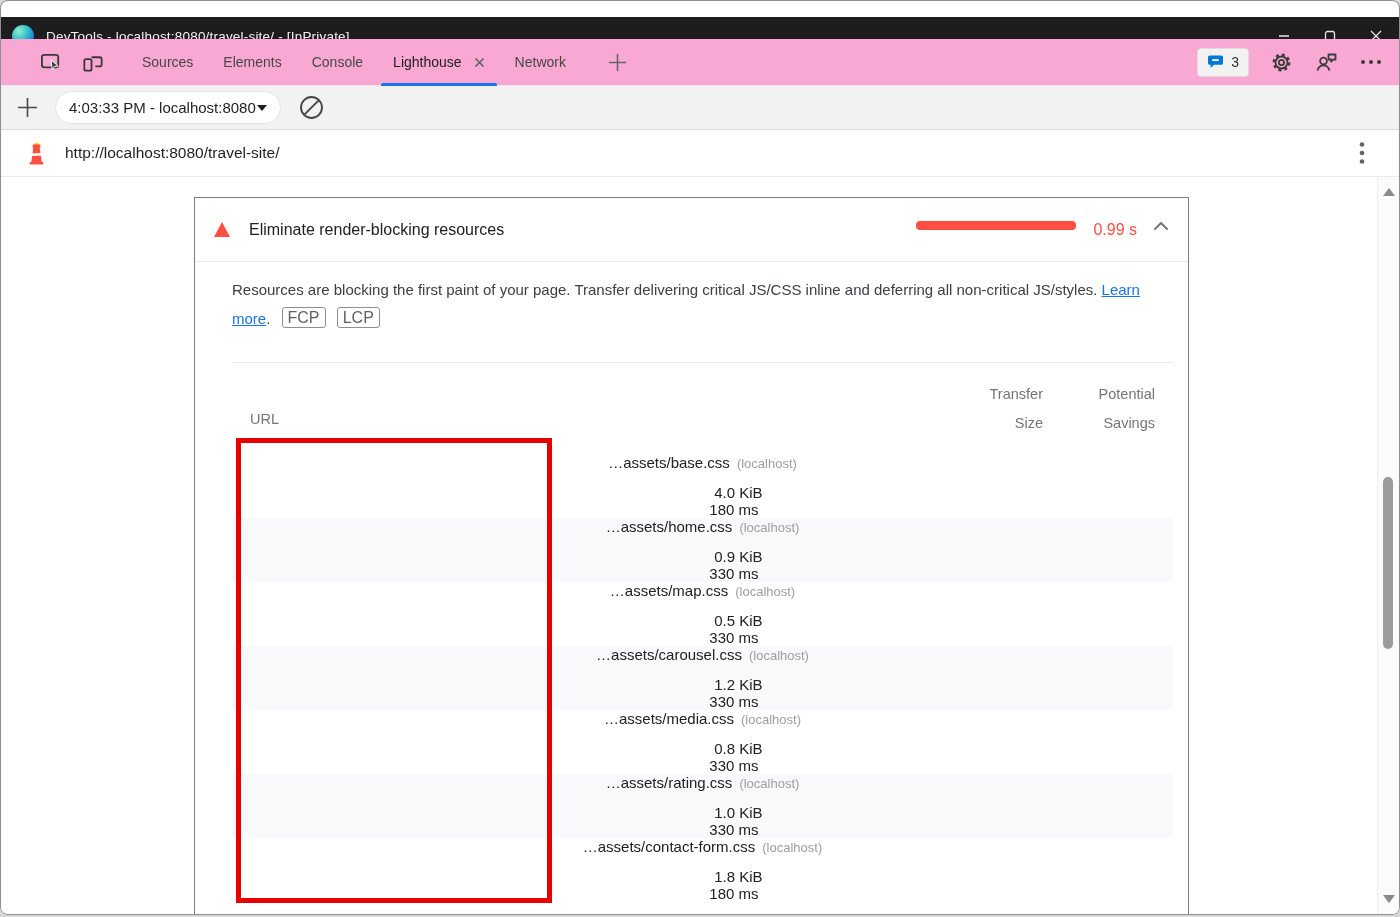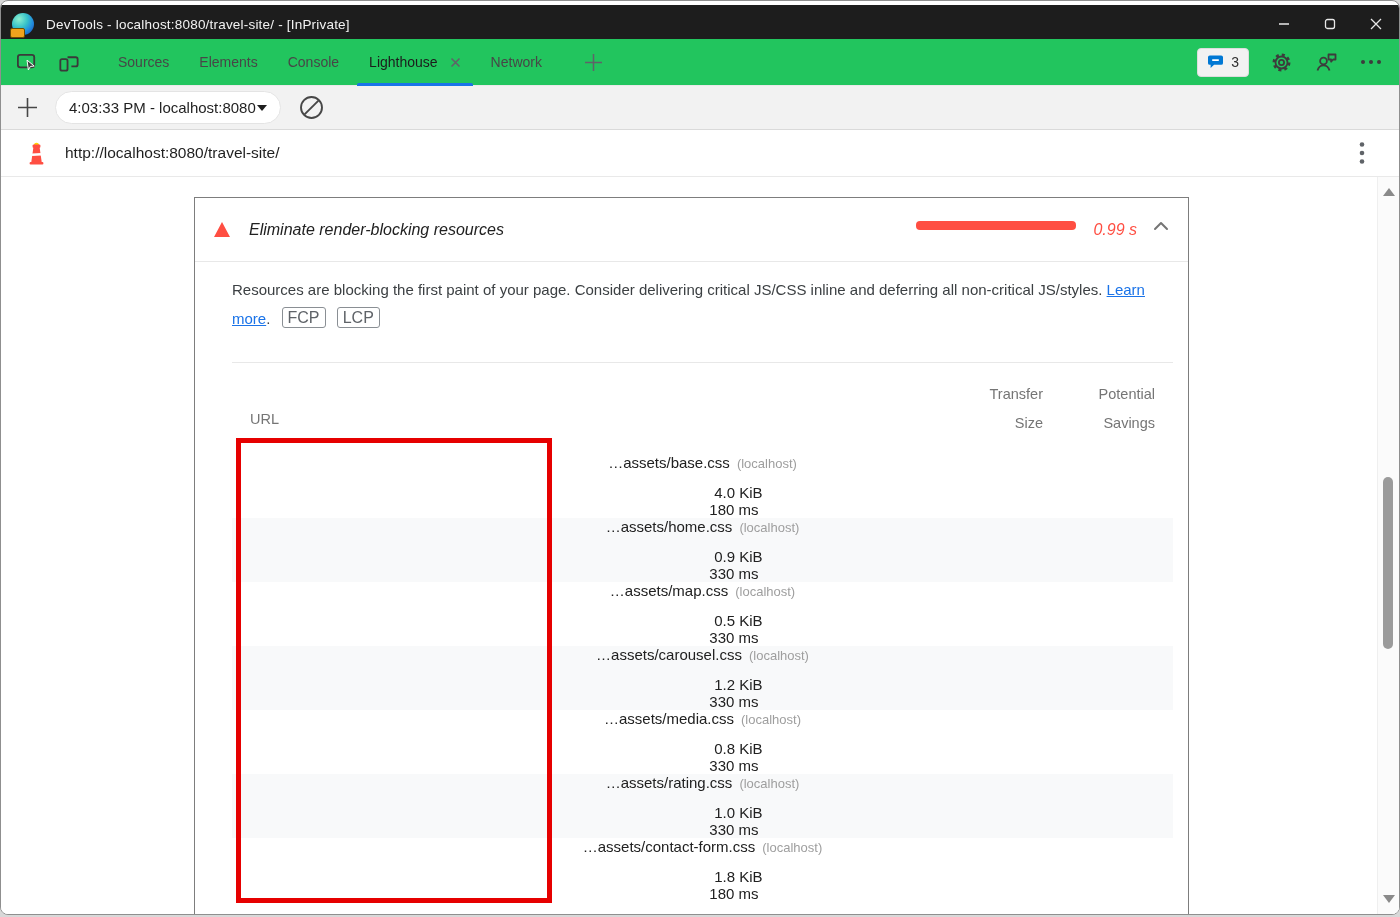--- a/index.html
+++ b/index.html
@@ -3,33 +3,33 @@
 <meta charset="utf-8">
 <style>
   * { margin:0; padding:0; box-sizing:border-box; }
   html,body { width:1400px; height:917px; overflow:hidden; background:#d8d8d8;
     font-family:"Liberation Sans", sans-serif; }
 
   .window { position:absolute; left:0; top:0; width:1400px; height:915px;
     background:#fff; border:1px solid #8f8f8f; border-radius:8px; overflow:hidden; }
 
   
-  .titlebar { position:absolute; left:0; top:4px; right:0; height:38px; background:#1d1d1d;
+  .titlebar { position:absolute; left:0; top:16px; right:0; height:38px; background:#1d1d1d;
     display:flex; align-items:center; color:#f2f2f2; }
   .edge-logo { position:relative; width:22px; height:22px; margin-left:11px; border-radius:50%;
     background:radial-gradient(circle at 32% 28%, #8ef0cf 0%, #38c3c9 38%, #2390dd 62%, #1b5fc4 85%, #124ba6 100%); }
   .edge-logo::after { content:""; position:absolute; left:-2px; bottom:-3px; width:13px; height:8px;
     background:#f0a31d; border-radius:2px; border:1px solid #6b4b00; }
   .titlebar .title { margin-left:12px; font-size:13.5px; letter-spacing:.2px; }
   .win-controls { margin-left:auto; display:flex; height:38px; }
   .win-btn { width:46px; height:38px; display:flex; align-items:center; justify-content:center; }
 
   
-  .tabbar { position:absolute; left:0; top:38px; right:0; height:47px; background:#22c55e;
-    border-bottom:1px solid #e9e9e9; display:flex; align-items:center; }
+  .tabbar { position:absolute; left:0; top:38px; right:0; height:47px; background:#f9a8d4;
+    border-bottom:1px solid #e9e9e9; display:flex; align-items:center;padding-left:24px; }
   .tool-icons { display:flex; align-items:center; gap:16px; padding-left:14px; }
   .tabs { display:flex; align-items:stretch; height:47px; margin-left:22px; }
   .tab { position:relative; display:flex; align-items:center; padding:0 15px; font-size:14px;
     color:#474747; cursor:default; }
   .tab.active { color:#1c1c1c; }
   .tab.active::after { content:""; position:absolute; left:3px; right:3px; bottom:0; height:3px;
     background:#1a73e8; border-radius:2px 2px 0 0; }
   .tab .close-x { margin-left:12px; display:flex; }
   .newtab { display:flex; align-items:center; margin-left:26px; }
   .tabbar-right { margin-left:auto; display:flex; align-items:center; gap:21px; padding-right:17px; }
@@ -52,21 +52,21 @@
     border-bottom:1px solid #e9e9e9; display:flex; align-items:center; padding:0 24px; }
   .urlbar .url { margin-left:17px; font-size:15.5px; color:#1f1f1f; }
   .urlbar .kebab { margin-left:auto; display:flex; padding-right:10px; }
 
   
   .content { position:absolute; left:0; top:176px; right:0; bottom:0; background:#fff; overflow:hidden; }
 
   .audit-card { position:absolute; left:193px; top:20px; width:995px; height:1000px;
     background:#fff; border:1px solid #7d7d7d; }
   .audit-header { height:64px; display:flex; align-items:center; padding:0 19px;
-    border-bottom:1px solid #e8e8e8;font-style:italic; }
+    border-bottom:1px solid #e8e8e8; }
   .fail-triangle { width:0; height:0; border-left:8.5px solid transparent;
     border-right:8.5px solid transparent; border-bottom:15px solid #ff4e42; }
   .audit-title { margin-left:19px; font-size:16px; color:#212121; }
   .audit-right { margin-left:auto; display:flex; }
   .severity-bar { width:160px; height:9px; background:#ff4e42; border-radius:4px; }
   .audit-value { margin-left:17px; font-size:16px; color:#ff4e42; }
   .audit-chevron { margin-left:16px; display:flex; }
 
   .audit-desc { margin:13px 0 0 37px; width:918px; font-size:15px; line-height:29px; color:#3c4043; }
   .audit-desc a { color:#1a73e8; text-decoration:underline; cursor:pointer; }
@@ -251,21 +251,21 @@
           <span class="severity-bar"></span>
           <span class="audit-value">0.99 s</span>
           <span class="audit-chevron">
             <svg width="16" height="10" viewBox="0 0 16 10" fill="none">
                 <path d="M2 8 L8 2 L14 8" stroke="#757575" stroke-width="2" stroke-linecap="round" stroke-linejoin="round"></path>
               </svg>
           </span>
         </div>
       </div>
 
-      <p class="audit-desc"><span>Resources are blocking the first paint of your page. Consider delivering critical JS/CSS inline and deferring all non-critical JS/styles.</span>
+      <p class="audit-desc"><span>Resources are blocking the first paint of your page. Transfer delivering critical JS/CSS inline and deferring all non-critical JS/styles.</span>
         <a>Learn more</a><span>.</span>
         <span class="chip">FCP</span>
         <span class="chip">LCP</span>
       </p>
 
       <div class="audit-table">
         <div class="t-head">
           <div class="c-url">URL</div>
           <div class="c-size">
             <div>Transfer</div>

